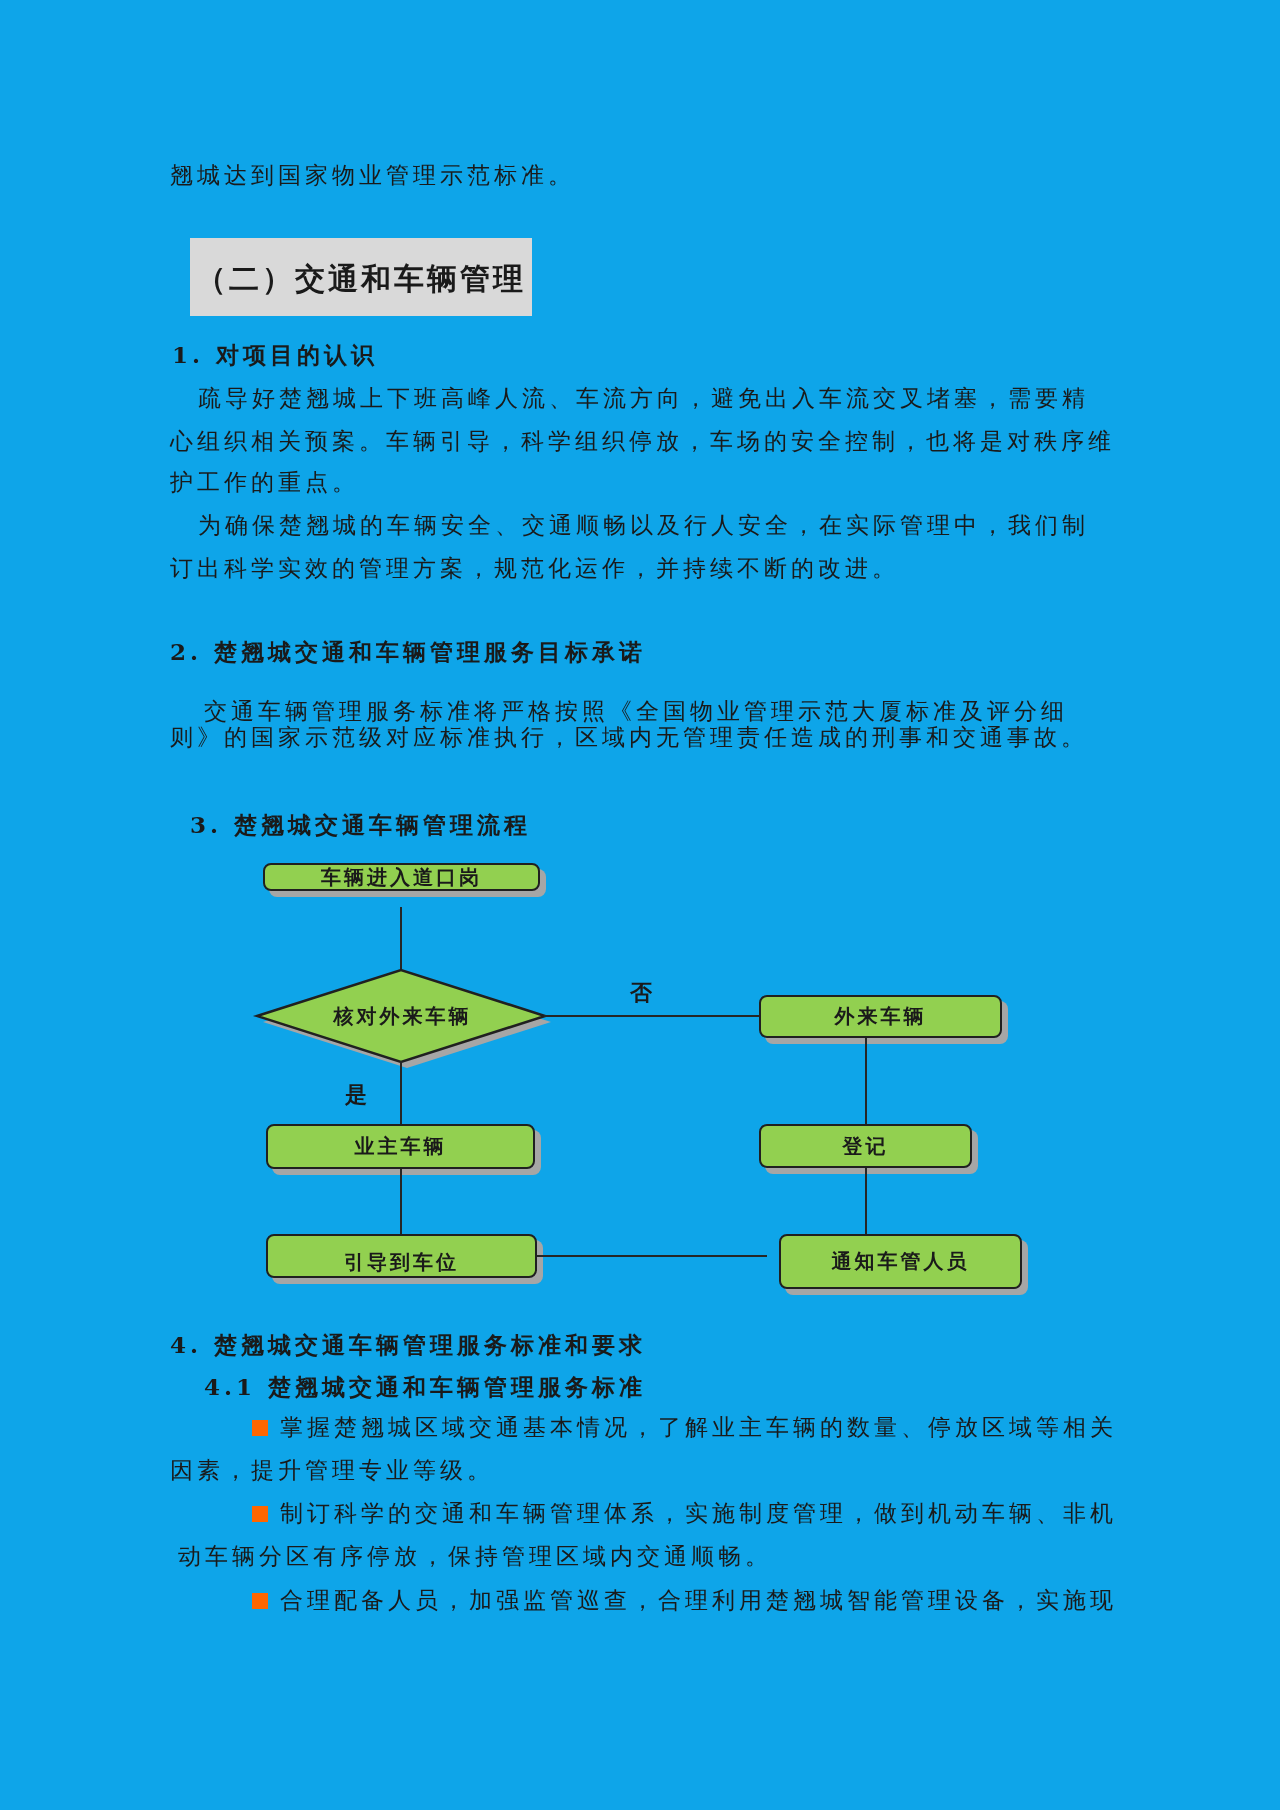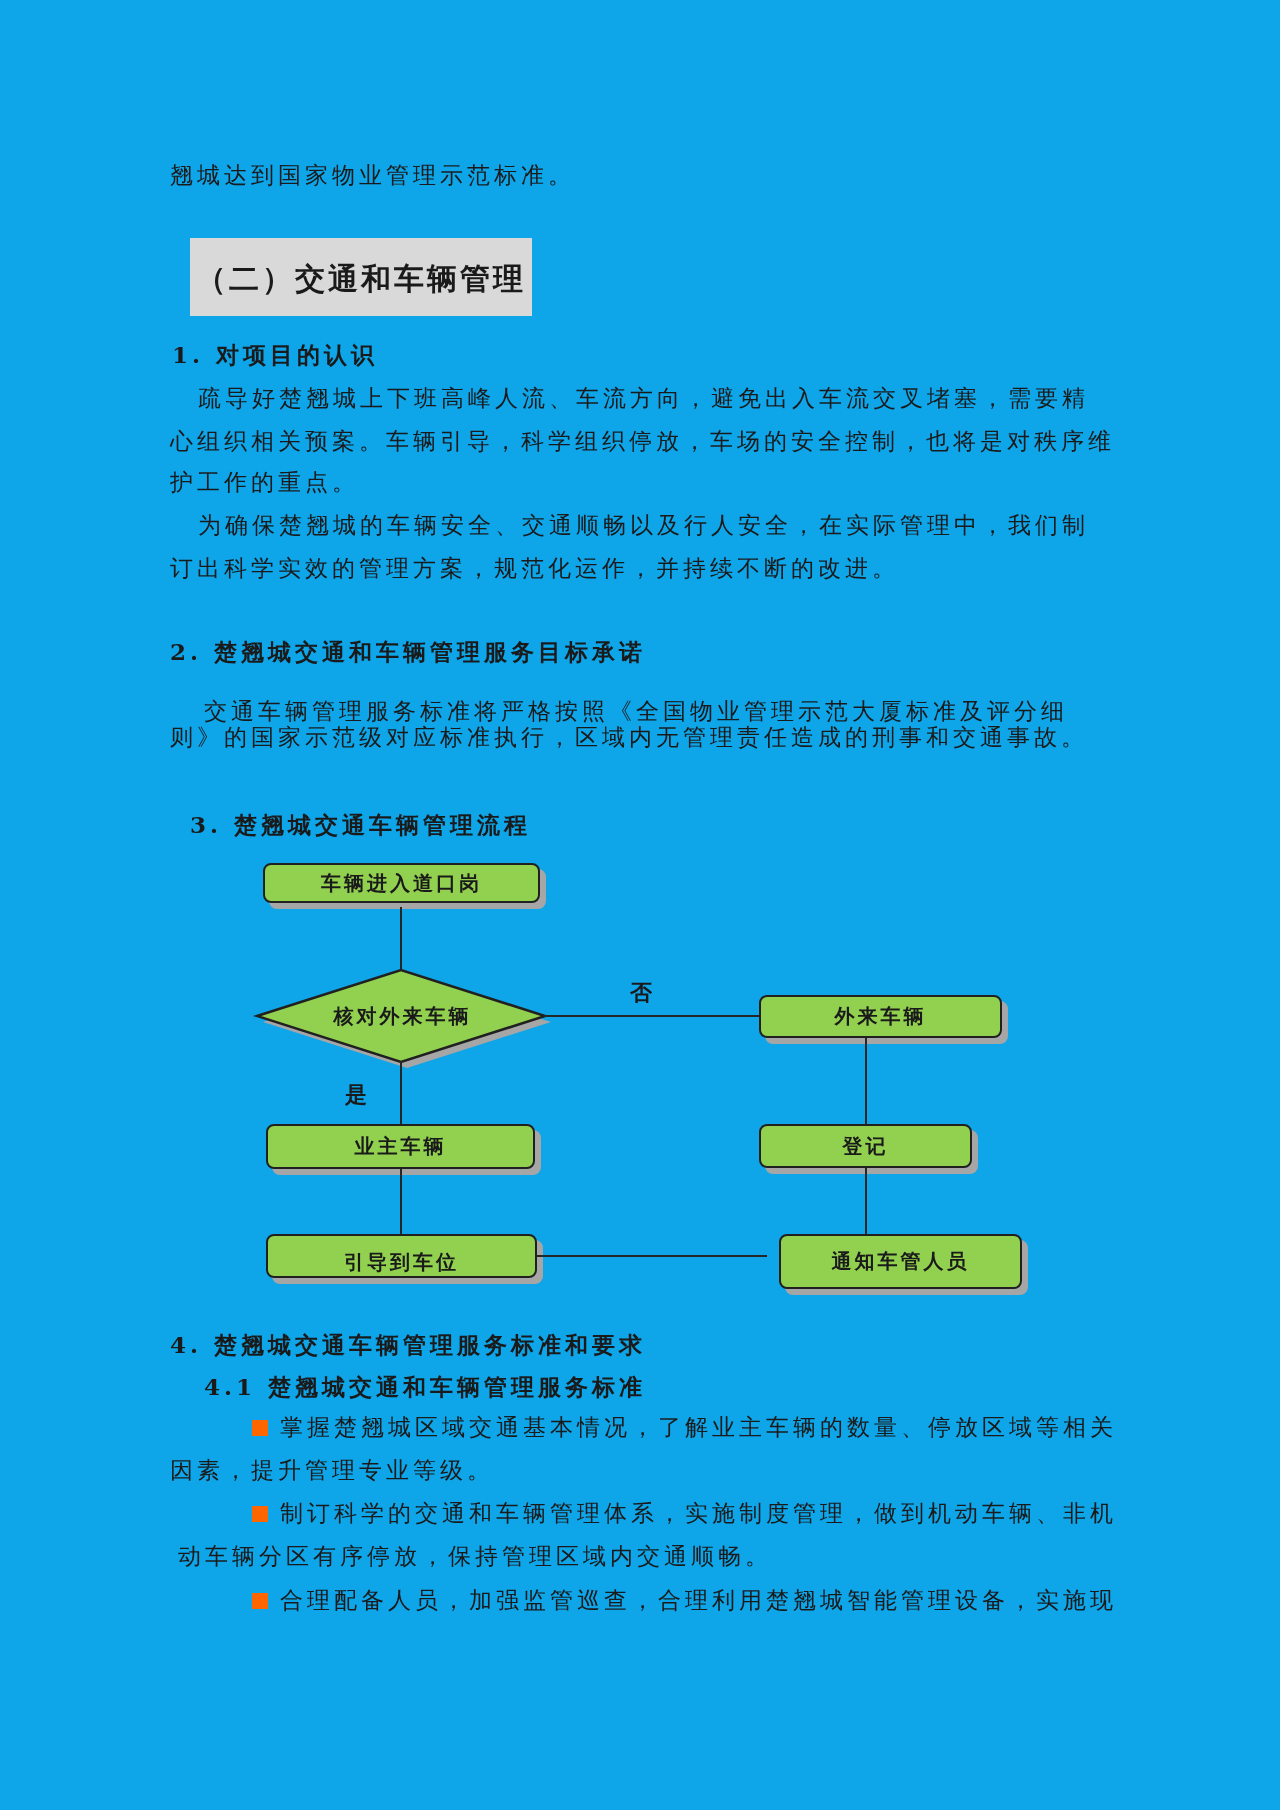--- a/index.html
+++ b/index.html
@@ -39,21 +39,21 @@
   <div class="line" style="left:170px;top:467px;">护工作的重点。</div>
   <div class="line" style="left:198px;top:510px;">为确保楚翘城的车辆安全、交通顺畅以及行人安全，在实际管理中，我们制</div>
   <div class="line" style="left:170px;top:553px;">订出科学实效的管理方案，规范化运作，并持续不断的改进。</div>
 
   <div class="line bold" style="left:170px;top:637px;">2. 楚翘城交通和车辆管理服务目标承诺</div>
   <div class="line" style="left:204px;top:696px;">交通车辆管理服务标准将严格按照《全国物业管理示范大厦标准及评分细</div>
   <div class="line" style="left:170px;top:722px;">则》的国家示范级对应标准执行，区域内无管理责任造成的刑事和交通事故。</div>
 
   <div class="line bold" style="left:190px;top:810px;">3. 楚翘城交通车辆管理流程</div>
 
-  <div class="flow-box" style="left:263px;top:863px;width:277px;height:40px;">
+  <div class="flow-box" style="left:263px;top:863px;width:277px;height:28px;">
     <span>车辆进入道口岗</span>
   </div>
 
   <div class="vline" style="left:400px;top:907px;height:64px;"></div>
 
   <svg class="diamond-svg" width="340" height="145" viewBox="0 0 340 145">
     <polygon points="38,92 182,46 326,92 182,138" fill="#a6a6a6" stroke="none"></polygon>
     <polygon points="32,86 176,40 320,86 176,132" fill="#92D050" stroke="#202020" stroke-width="2.5"></polygon>
   </svg>
   <div class="diamond-label">核对外来车辆</div>

